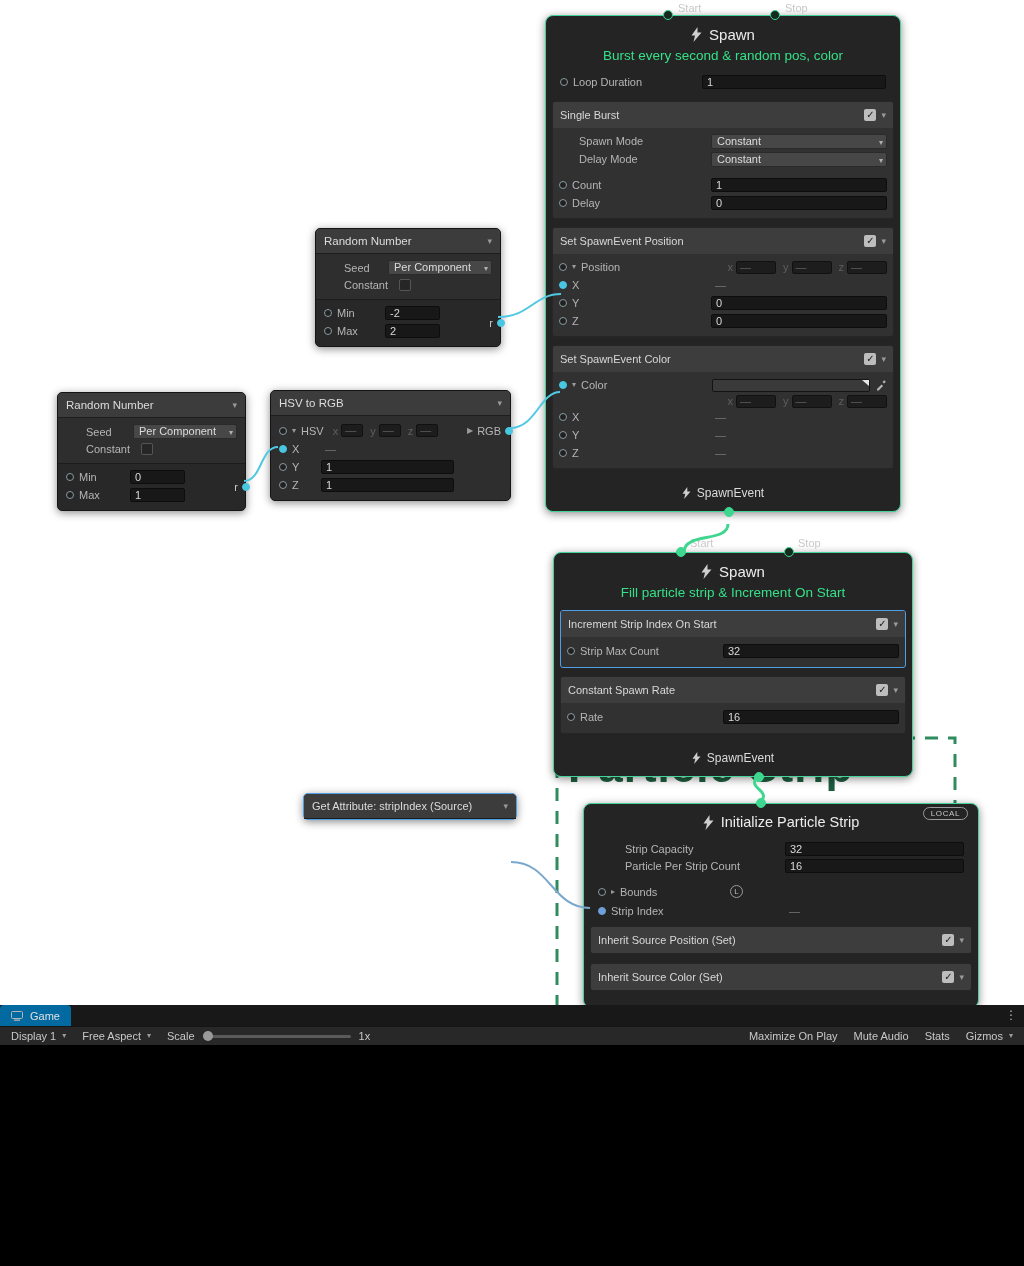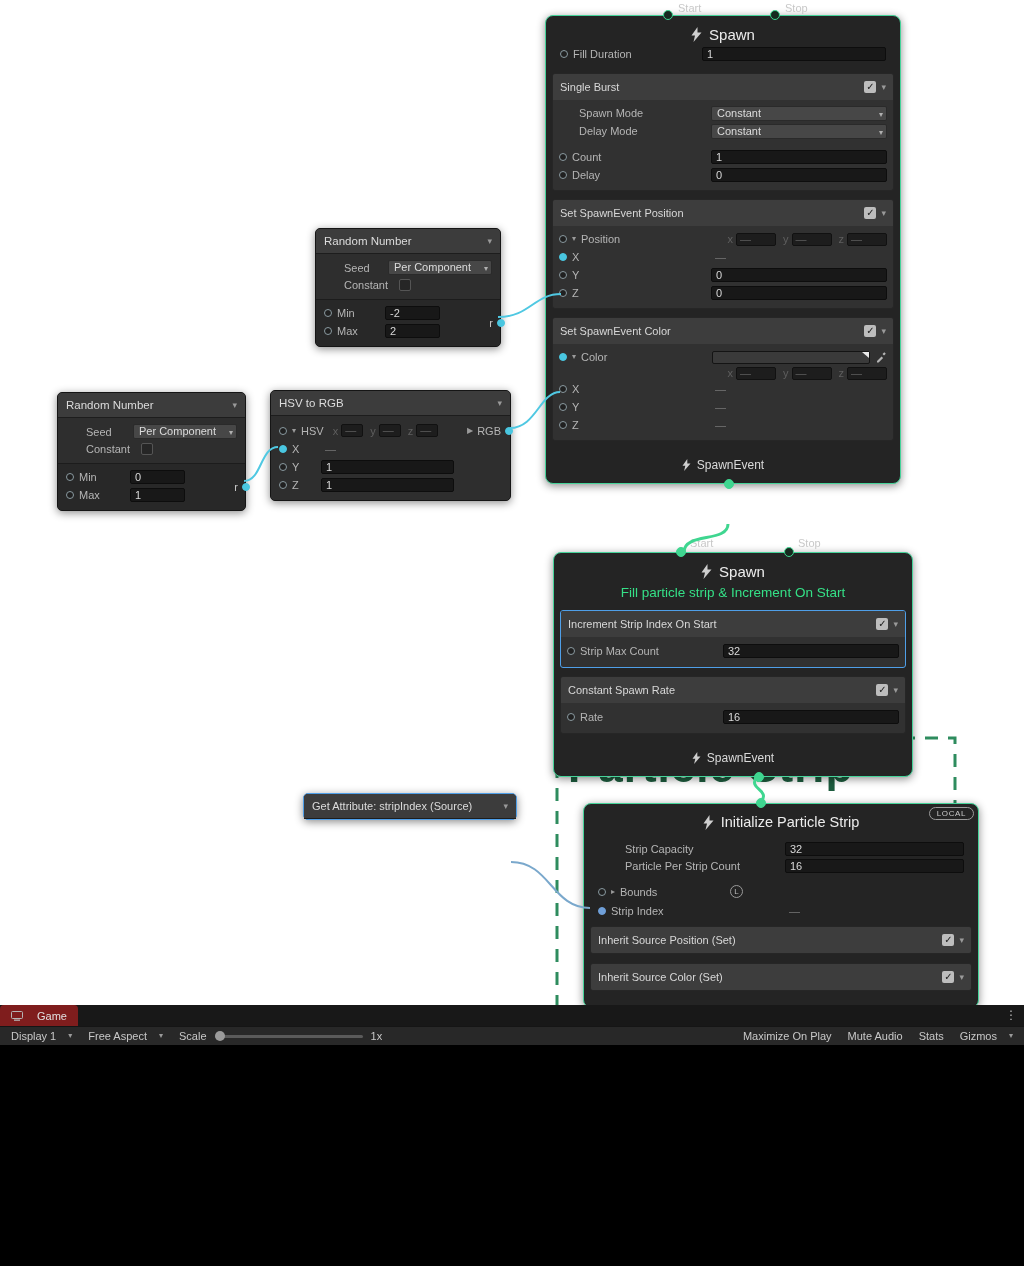--- a/index.html
+++ b/index.html
@@ -47,28 +47,28 @@
 .foot{display:flex;justify-content:center;align-items:center;gap:6px;padding:9px 0 11px;color:#dadada;font-size:12px}
 .ophdr{display:flex;align-items:center;height:25px;background:#3c3c3c;border-radius:4px 4px 0 0;padding:0 8px;font-size:11.5px;color:#dcdcdc;border-bottom:1px solid #1d1d1d;gap:6px}
 .ophdr .chev{margin-left:auto}
 .obody{background:#2e2e2e;padding:5px 0 6px}
 .osec{background:#282828;border-top:1px solid #1c1c1c;border-radius:0 0 4px 4px;position:relative;padding:4px 0 6px}
 .rout{position:absolute;right:4px;top:50%;transform:translateY(-50%);display:flex;align-items:center;gap:4px}
 .rout .port{margin-right:-9px}
 .spc6{height:6px}.spc8{height:8px}
 .cswatch{margin-left:auto;width:158px;height:13px;background:#3a3a3a;border:1px solid #141414;border-radius:2px;position:relative}
 .cswatch:after{content:"";position:absolute;right:0;top:0;border-top:6px solid #e8e8e8;border-left:7px solid transparent}
-.badge{position:absolute;right:4px;top:3px;border:1px solid #9a9a9a;border-radius:8px;font-size:8px;padding:1px 7px;color:#c8c8c8;letter-spacing:.6px}
+.badge{position:absolute;right:10px;top:3px;border:1px solid #9a9a9a;border-radius:8px;font-size:8px;padding:1px 7px;color:#c8c8c8;letter-spacing:.6px}
 .licon{position:absolute;left:140px;width:13px;height:13px;border:1px solid #9a9a9a;border-radius:50%;color:#bdbdbd;font-size:8px;line-height:12px;text-align:center}
 
 #tabbar{position:absolute;left:0;top:1005px;width:1024px;height:21px;background:#181818;z-index:10;display:flex;align-items:flex-end}
-.tab{height:21px;background:#7f1d1d;border-radius:4px 4px 0 0;display:flex;align-items:center;gap:14px;padding:0 11px;font-size:11px;color:#e0e0e0}
+.tab{height:21px;background:#0369a1;border-radius:4px 4px 0 0;display:flex;align-items:center;gap:7px;padding:0 11px;font-size:11px;color:#e0e0e0}
 .kebab{margin-left:auto;color:#bbb;font-size:12px;padding:0 7px;line-height:21px}
 #gamebar{position:absolute;left:0;top:1026px;width:1024px;height:19px;background:#282828;border-top:1px solid #151515;z-index:10;display:flex;align-items:center;font-size:11px;color:#c8c8c8;padding:0 3px}
-.gb{display:flex;align-items:center;gap:12px;padding:0 8px;height:19px;line-height:19px;white-space:nowrap}
+.gb{display:flex;align-items:center;gap:6px;padding:0 8px;height:19px;line-height:19px;white-space:nowrap}
 .gb .chev{font-size:8px}
 .track{width:148px;height:3px;background:#5a5a5a;border-radius:2px;position:relative;margin:0 8px}
 .knob{position:absolute;left:0;top:-3.5px;width:10px;height:10px;border-radius:50%;background:#9a9a9a}
 .gspacer{flex:1}
 #gameview{position:absolute;left:0;top:1045px;width:1024px;height:221px;background:#000;z-index:10}
 .bolt{flex:0 0 auto}
 </style>
 </head>
 <body>
 
@@ -93,24 +93,25 @@
     <span class="flbl" style="left:132px;top:-14px">Start</span>
     <span class="flbl" style="left:239px;top:-14px">Stop</span>
     <span class="fport" style="left:117px;top:-6px"></span>
     <span class="fport" style="left:224px;top:-6px"></span>
     <div class="ctitle">
       <svg class="bolt" width="11" height="15" viewBox="0 0 11 15">
             <path d="M6.5 0 L0.5 8.5 H4 L2.5 15 L10.5 5.5 H6.5 Z" fill="#cfcfcf"></path>
           </svg>
       <span>Spawn</span>
     </div>
+    <div class="csub">Burst every second &amp; random pos, color</div>
     <div class="cbody">
       <div class="row" style="margin-bottom:10px">
         <span class="port"></span>
-        <span class="lbl">Fill Duration</span>
+        <span class="lbl">Loop Duration</span>
         <span class="fld">1</span>
       </div>
 
       <div class="blk">
         <div class="bhdr">
           <span>Single Burst</span>
           <span class="hsp">
                 <span class="chk">✓</span>
                 <span class="chev">▾</span>
               </span>

